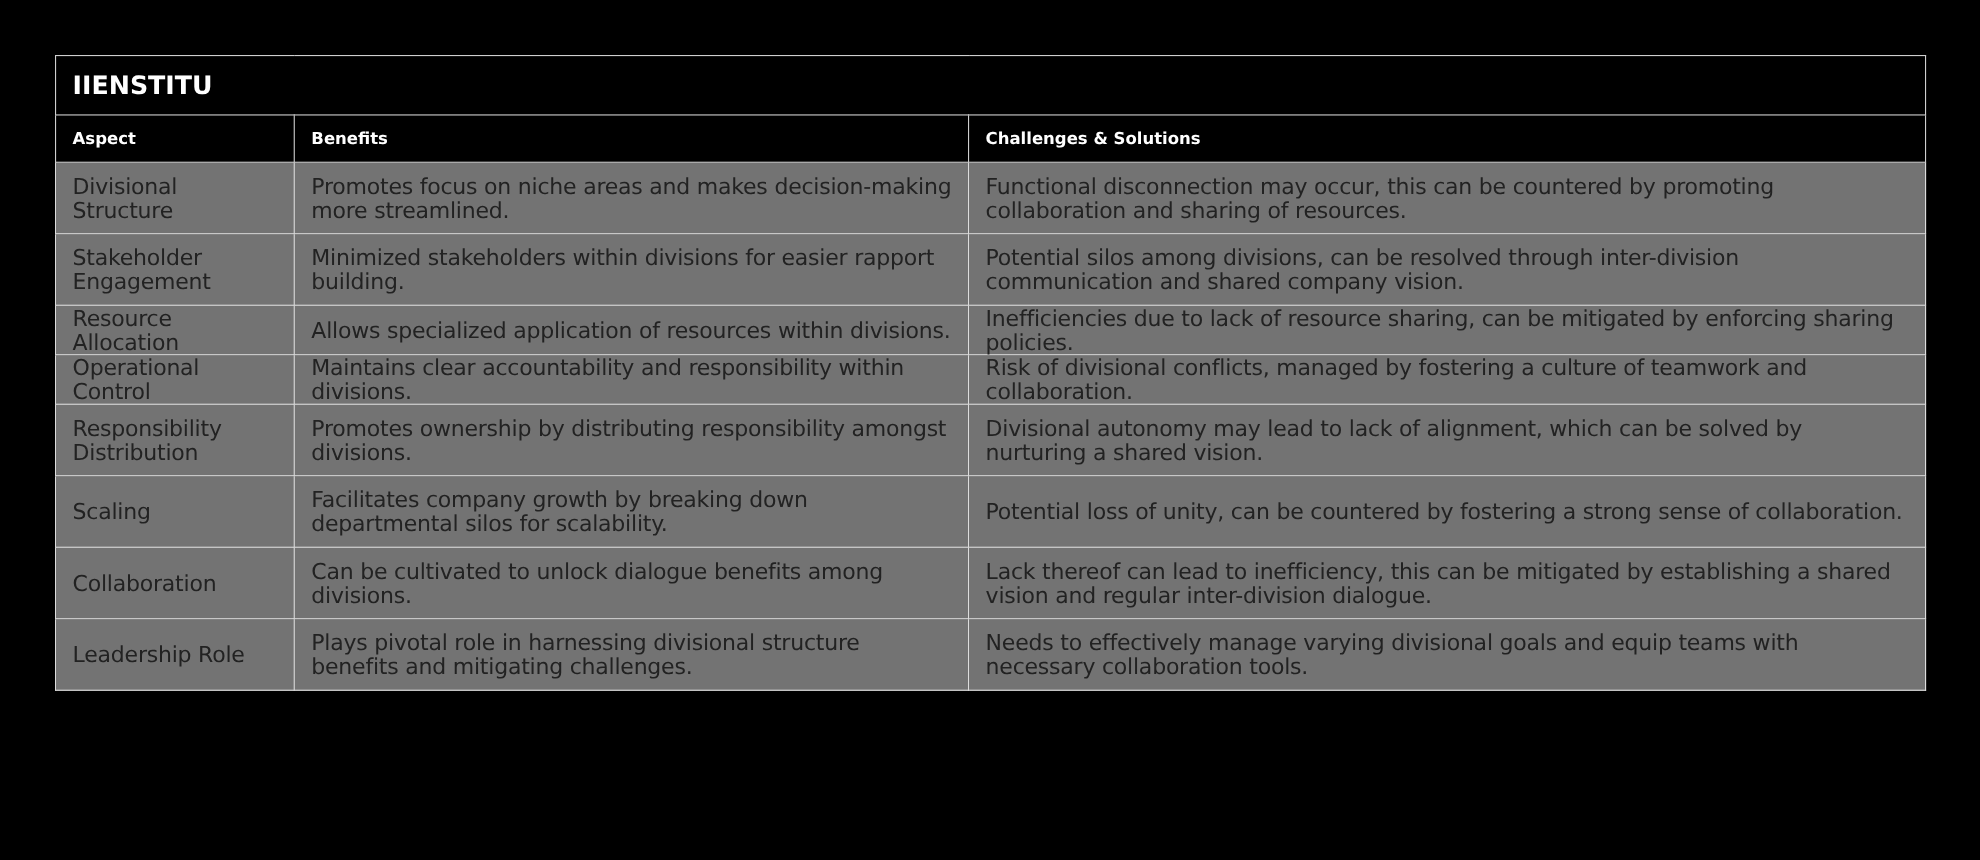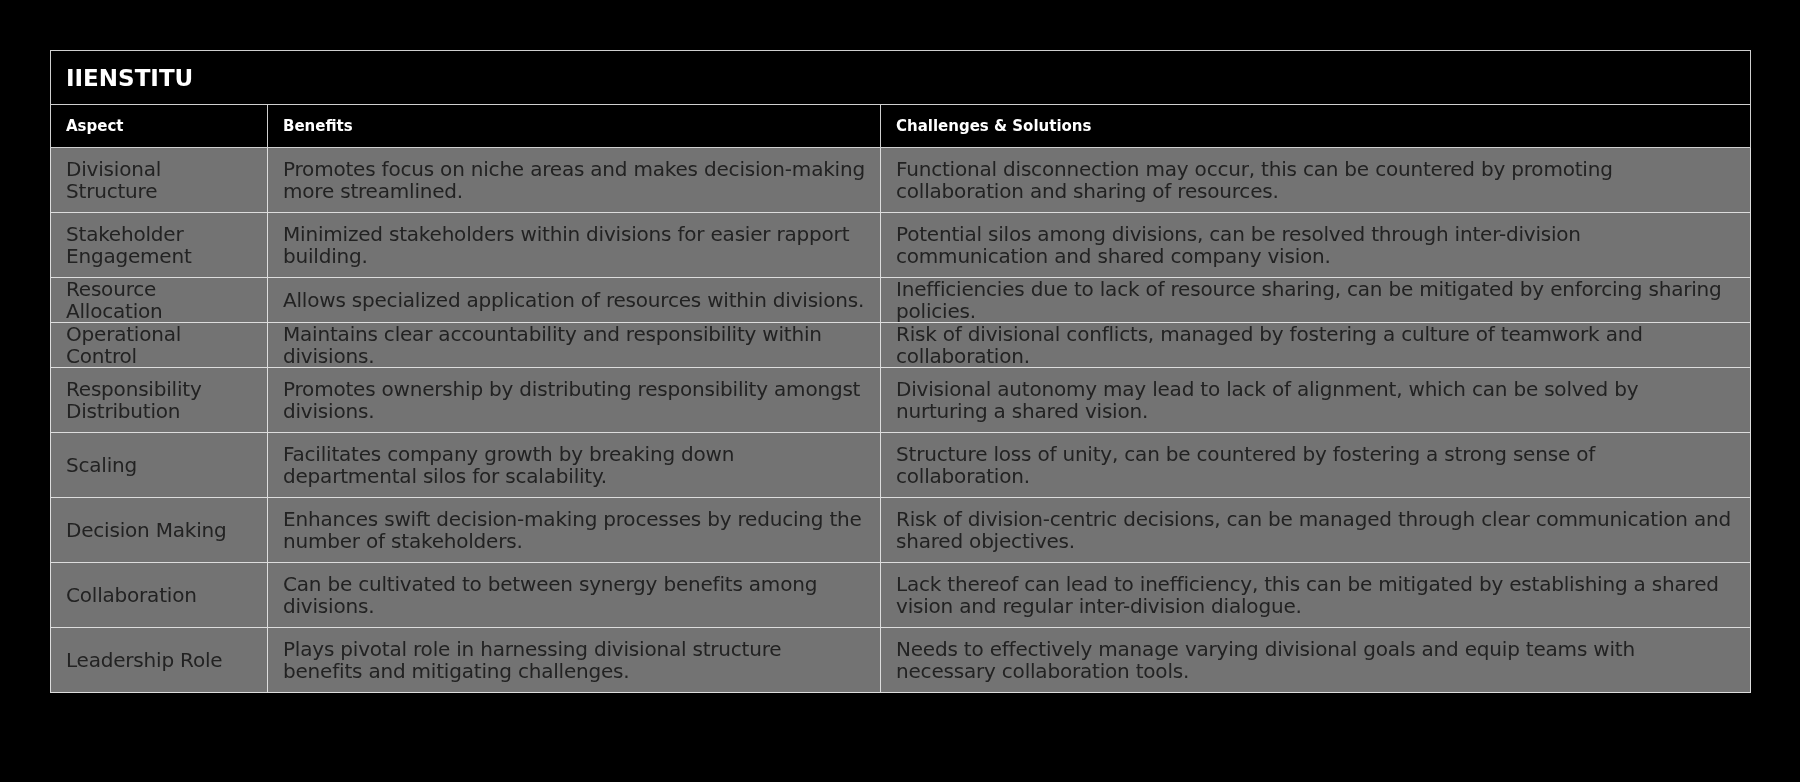--- a/index.html
+++ b/index.html
@@ -102,30 +102,25 @@
         <td>Risk of divisional conflicts, managed by fostering a culture of teamwork and collaboration.</td>
       </tr>
       <tr class="r-tall">
         <td>Responsibility Distribution</td>
         <td>Promotes ownership by distributing responsibility amongst divisions.</td>
         <td>Divisional autonomy may lead to lack of alignment, which can be solved by nurturing a shared vision.</td>
       </tr>
       <tr class="r-tall">
         <td>Scaling</td>
         <td>Facilitates company growth by breaking down departmental silos for scalability.</td>
-        <td>Structure loss of unity, can be countered by fostering a strong sense of collaboration.</td>
-      </tr>
-      <tr class="r-tall">
-        <td>Decision Making</td>
-        <td>Enhances swift decision-making processes by reducing the number of stakeholders.</td>
-        <td>Risk of division-centric decisions, can be managed through clear communication and shared objectives.</td>
+        <td>Potential loss of unity, can be countered by fostering a strong sense of collaboration.</td>
       </tr>
       <tr class="r-tall">
         <td>Collaboration</td>
-        <td>Can be cultivated to between synergy benefits among divisions.</td>
+        <td>Can be cultivated to unlock dialogue benefits among divisions.</td>
         <td>Lack thereof can lead to inefficiency, this can be mitigated by establishing a shared vision and regular inter-division dialogue.</td>
       </tr>
       <tr class="r-tall">
         <td>Leadership Role</td>
         <td>Plays pivotal role in harnessing divisional structure benefits and mitigating challenges.</td>
         <td>Needs to effectively manage varying divisional goals and equip teams with necessary collaboration tools.</td>
       </tr>
     </tbody>
   </table>
 </div>

